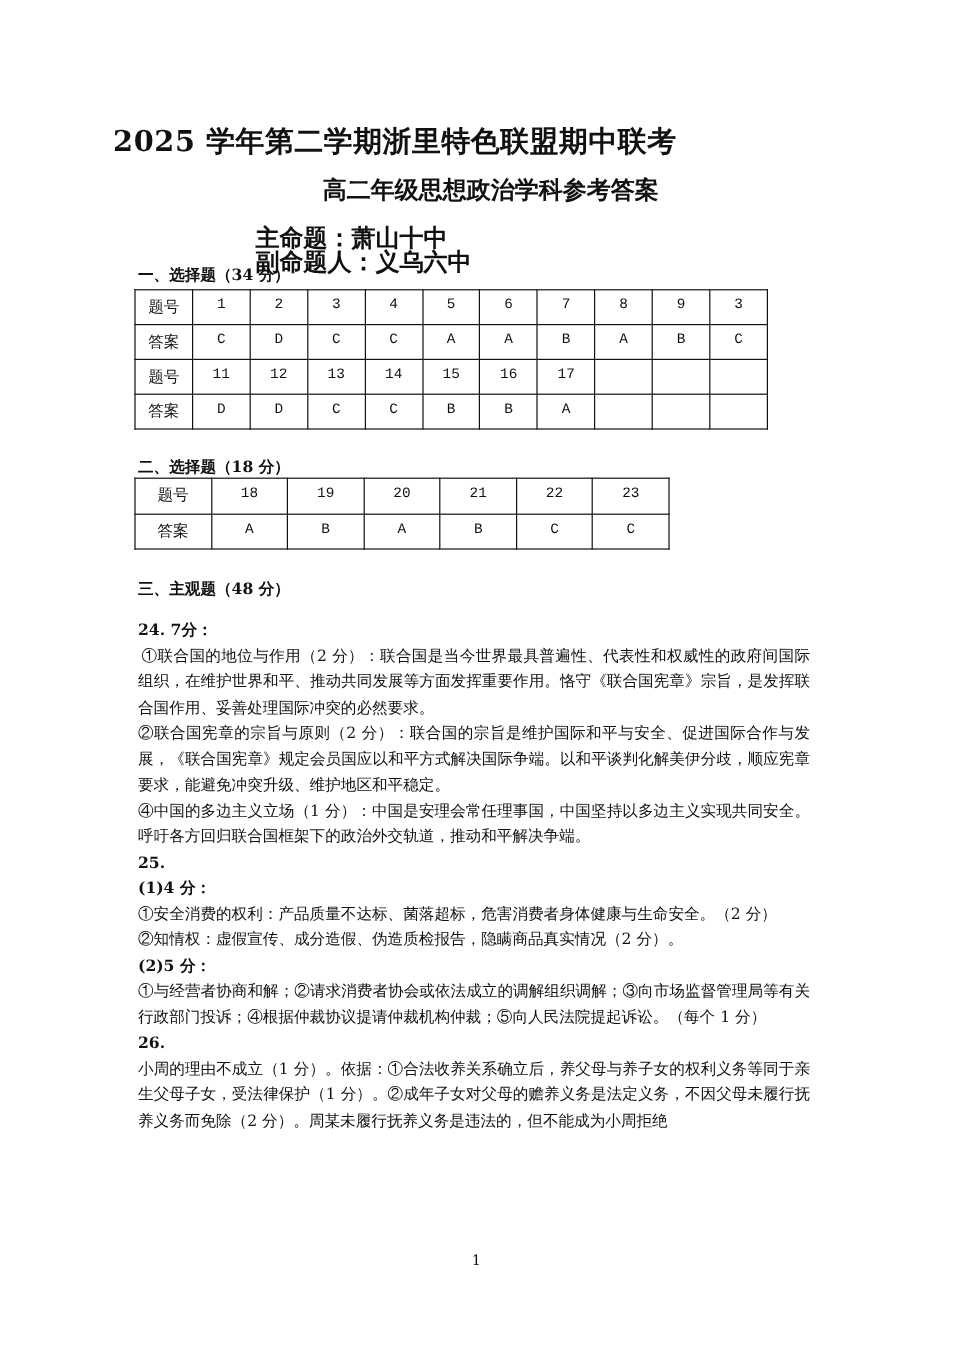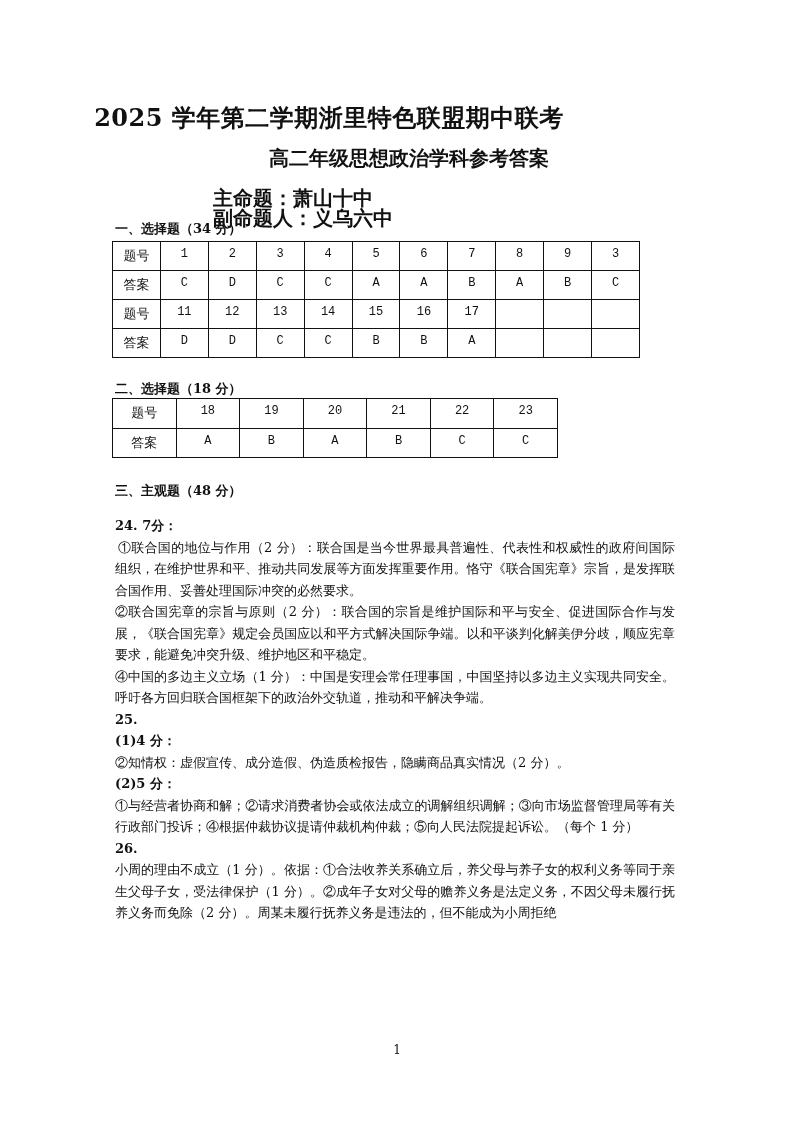--- a/index.html
+++ b/index.html
@@ -118,20 +118,21 @@
 
 <div class="abs sec" style="top:482px;">三、主观题（48 分）</div>
 
 <div class="abs body" style="top:499px;">
   <p class="q">24. 7分：</p>
   <p style="text-indent:3px;">①联合国的地位与作用（2 分）：联合国是当今世界最具普遍性、代表性和权威性的政府间国际组织，在维护世界和平、推动共同发展等方面发挥重要作用。恪守《联合国宪章》宗旨，是发挥联合国作用、妥善处理国际冲突的必然要求。</p>
   <p>②联合国宪章的宗旨与原则（2 分）：联合国的宗旨是维护国际和平与安全、促进国际合作与发展，《联合国宪章》规定会员国应以和平方式解决国际争端。以和平谈判化解美伊分歧，顺应宪章要求，能避免冲突升级、维护地区和平稳定。</p>
   <p>④中国的多边主义立场（1 分）：中国是安理会常任理事国，中国坚持以多边主义实现共同安全。呼吁各方回归联合国框架下的政治外交轨道，推动和平解决争端。</p>
   <p class="q">25.</p>
   <p class="q">(1)4 分：</p>
+  <p>①安全消费的权利：产品质量不达标、菌落超标，危害消费者身体健康与生命安全。（2 分）</p>
   <p>②知情权：虚假宣传、成分造假、伪造质检报告，隐瞒商品真实情况（2 分）。</p>
   <p class="q">(2)5 分：</p>
   <p>①与经营者协商和解；②请求消费者协会或依法成立的调解组织调解；③向市场监督管理局等有关行政部门投诉；④根据仲裁协议提请仲裁机构仲裁；⑤向人民法院提起诉讼。（每个 1 分）</p>
   <p class="q">26.</p>
   <p>小周的理由不成立（1 分）。依据：①合法收养关系确立后，养父母与养子女的权利义务等同于亲生父母子女，受法律保护（1 分）。②成年子女对父母的赡养义务是法定义务，不因父母未履行抚养义务而免除（2 分）。周某未履行抚养义务是违法的，但不能成为小周拒绝</p>
 </div>
 
 <div class="abs pageno">1</div>
 
 </body></html>

